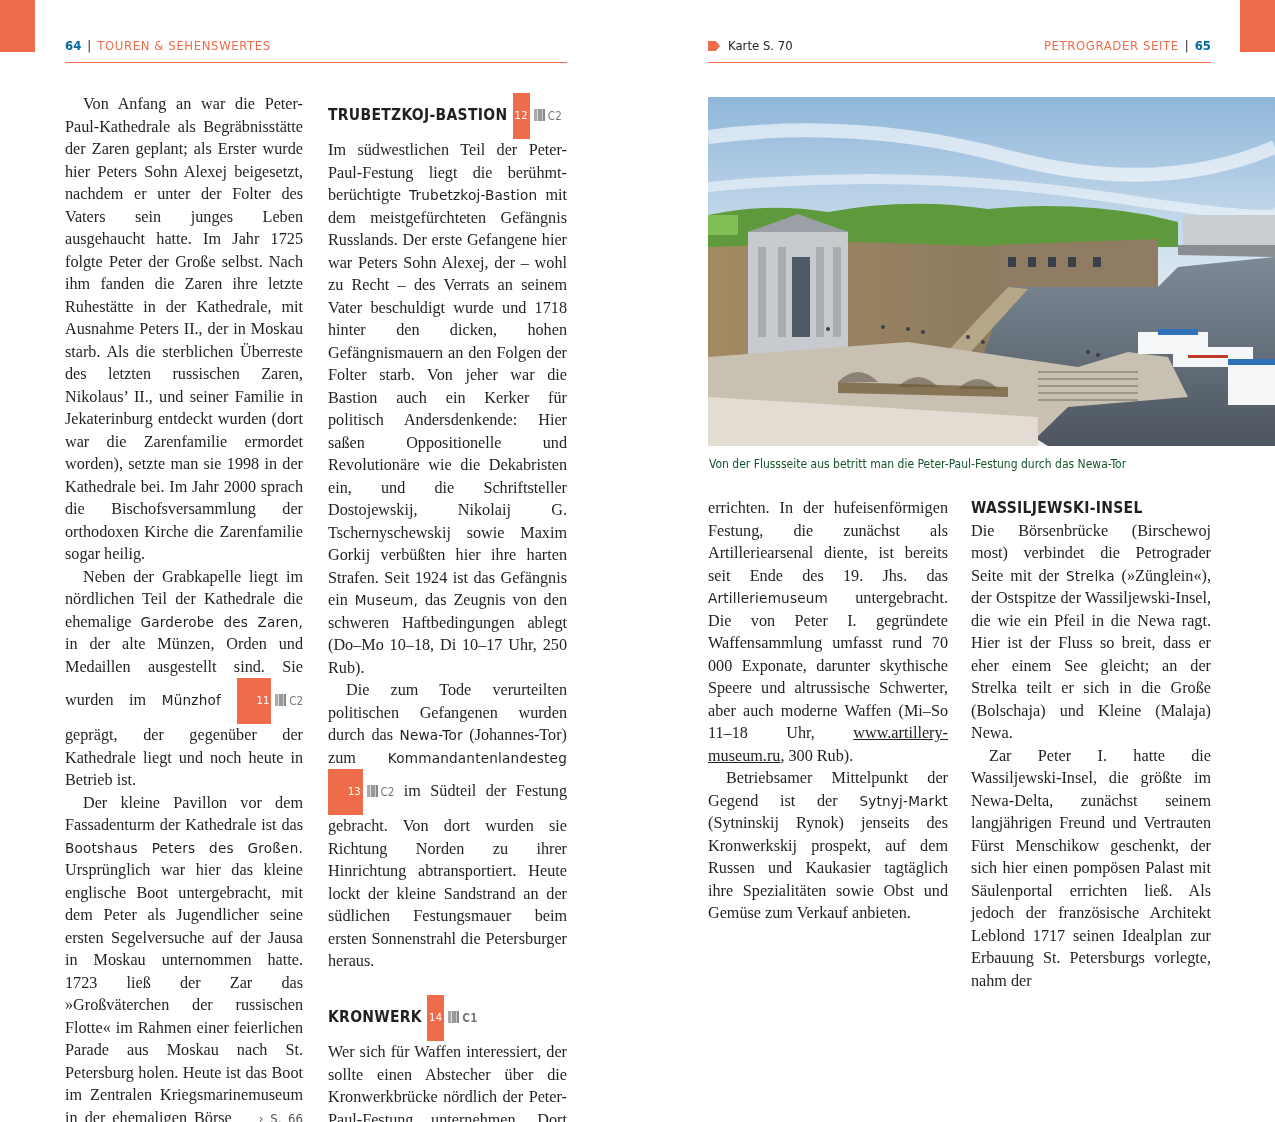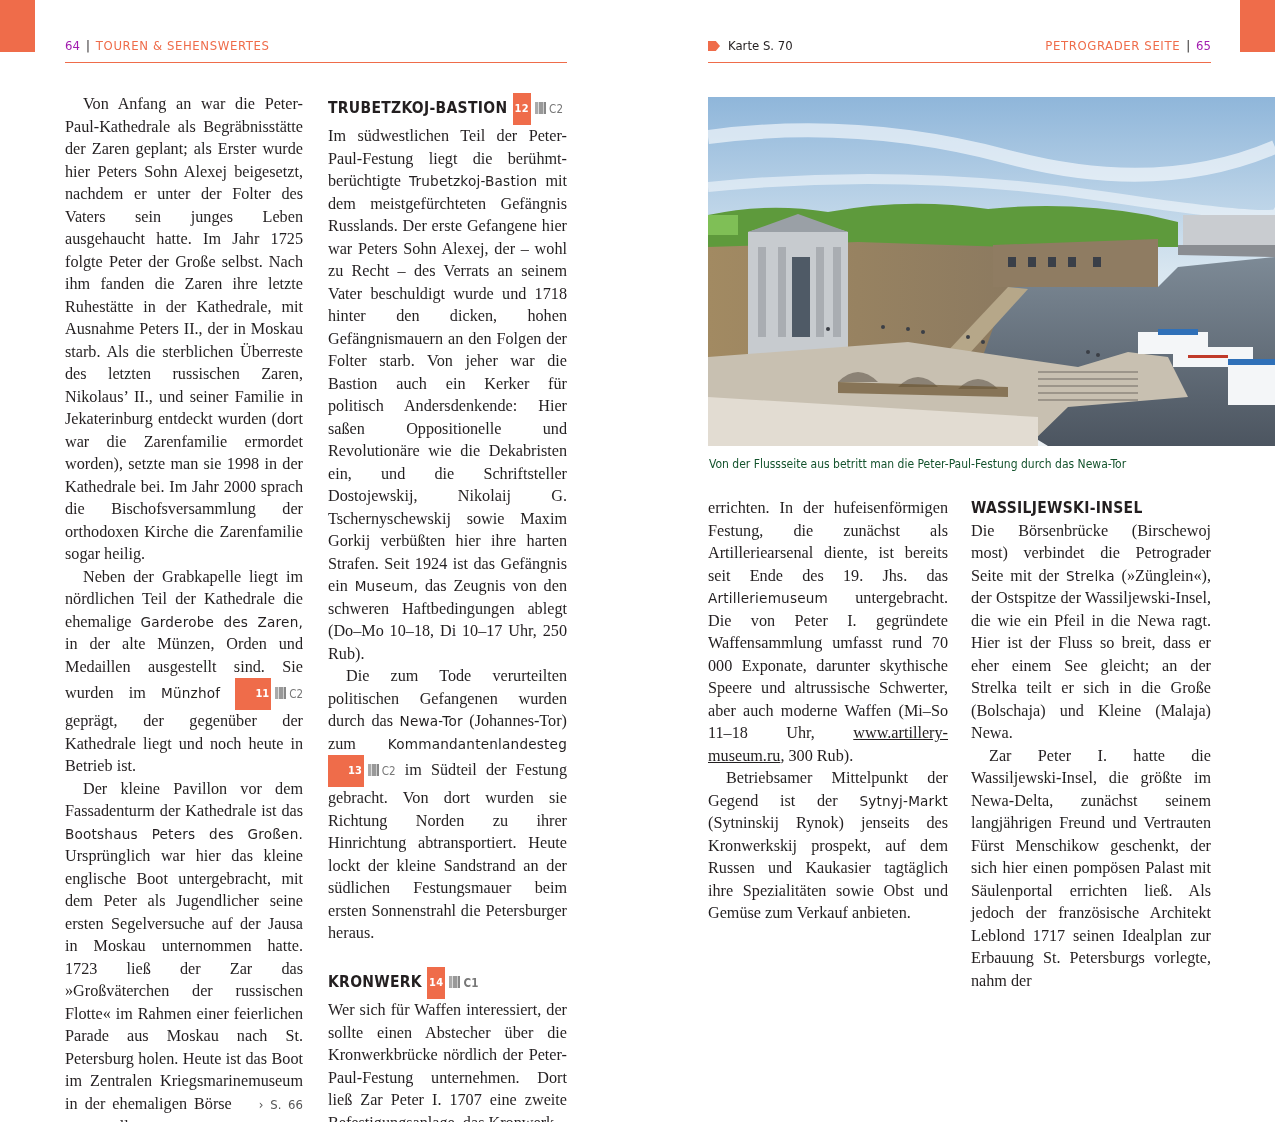--- a/index.html
+++ b/index.html
@@ -4,39 +4,39 @@
 <style>
   html, body { margin:0; padding:0; background:#fff; }
   body { width:1275px; height:1122px; position:relative; overflow:hidden; color:#231f20; }
   .tab { position:absolute; top:0; width:35px; height:52px; background:#ef6c4a; }
   .tab.left { left:0; }
   .tab.right { right:0; }
   .header { position:absolute; top:38px; height:24px; border-bottom:1.5px solid #ef6c4a;
     font-family:"DejaVu Sans Condensed","DejaVu Sans",sans-serif; font-size:13px; }
   .header.left { left:65px; width:502px; }
   .header.right { left:708px; width:503px; }
-  .hdr-num { color:#a21caf; }
+  .hdr-num { color:#0369a1;font-weight:bold; }
   .hdr-sep { color:#231f20; margin:0 6px; }
   .hdr-sec { color:#ef6c4a; letter-spacing:0.6px; }
   .header.right .hdr-r { position:absolute; right:0; top:0;margin-left:32px; }
   .map-arrow { display:inline-block; width:12px; height:10px; background:#ef6c4a;
     clip-path:polygon(0 0,65% 0,100% 50%,65% 100%,0 100%); margin-right:8px; vertical-align:-1px;}
   .col { position:absolute; font-family:"Liberation Serif","DejaVu Serif",serif; font-size:16.2px;
     line-height:22.5px; text-align:justify; hyphens:manual; }
   .col p { margin:0; text-indent:18px; }
   .col p.noind { text-indent:0; }
   .c1 { left:65px; top:93px; width:238px; }
   .c2 { left:328px; top:93px; width:239px; }
   .c3 { left:708px; top:497px; width:240px; }
   .c4 { left:971px; top:497px; width:240px; }
   .kw { font-family:"DejaVu Sans","Liberation Sans",sans-serif; font-size:13.6px; letter-spacing:0.2px; }
   .h2 { font-family:"DejaVu Sans Condensed","DejaVu Sans",sans-serif; font-weight:bold;
     font-size:15.5px; letter-spacing:0.3px; margin:0; line-height:22.5px; text-align:left; }
   .badge { display:inline-block; background:#ef6c4a; color:#fff; font-family:"DejaVu Sans Condensed","DejaVu Sans",sans-serif;
-    font-size:11px; font-weight:bold; padding:9px 2px; line-height:14px; vertical-align:1px; }
+    font-size:11px; font-weight:normal; padding:16px 2px; line-height:14px; vertical-align:1px; }
   .mapicon { display:inline-block; width:11px; height:12px; margin:0 3px 0 4px; vertical-align:-1px;
     background:linear-gradient(90deg,#aaa 0 30%,#ddd 30% 40%,#999 40% 70%,#ccc 70% 80%,#888 80%); }
   .grid { font-family:"DejaVu Sans Condensed","DejaVu Sans",sans-serif; font-size:11.5px; color:#777; }
   .ref { font-family:"DejaVu Sans Condensed","DejaVu Sans",sans-serif; font-size:13px; color:#555;margin-left:20px; }
   .link { text-decoration:underline; }
   .photo { position:absolute; left:708px; top:97px; width:567px; height:349px; overflow:hidden; }
   .caption { position:absolute; left:709px; top:457px; font-family:"DejaVu Sans Condensed","DejaVu Sans",sans-serif;
     font-size:12px; color:#14532d; }
   .gap { height:22.5px; }
 </style>

